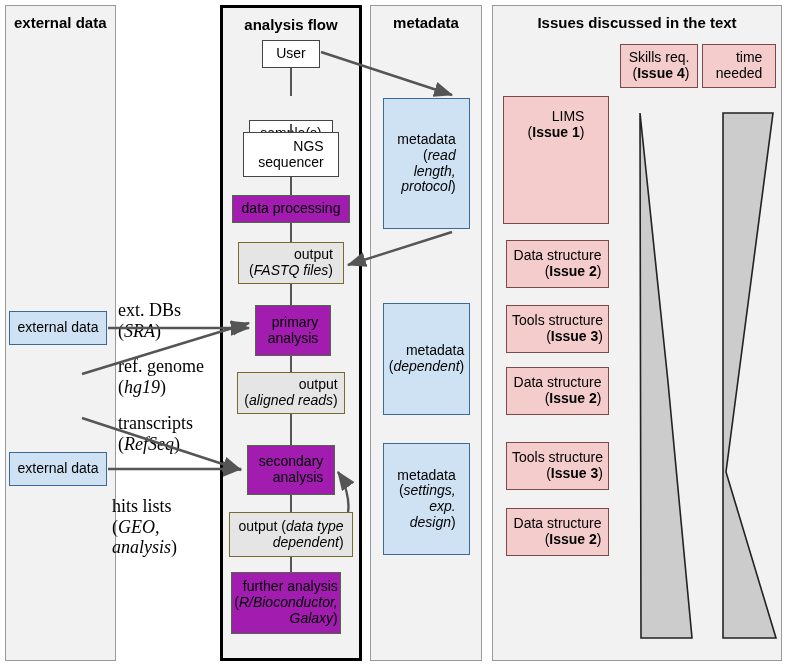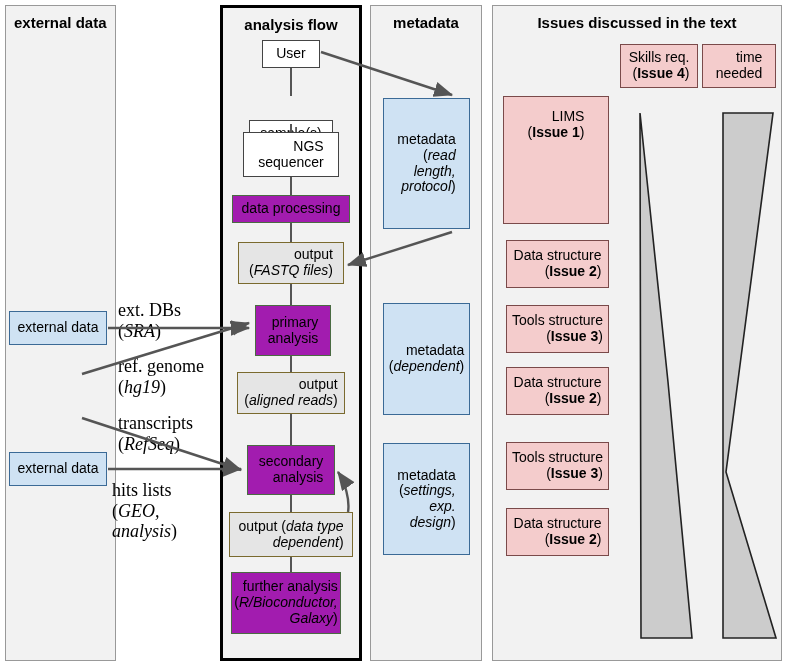--- a/index.html
+++ b/index.html
@@ -60,21 +60,21 @@
   <div class="node n-blue" style="left:9px;top:452px;width:98px;height:34px;">
     <span>external data</span>
   </div>
 
   <div class="edge-label" style="left:118px;top:300px;width:102px;">ext. DBs (<i>SRA</i>)</div>
 
   <div class="edge-label" style="left:118px;top:356px;width:102px;">ref. genome<br>(<i>hg19</i>)</div>
 
   <div class="edge-label" style="left:118px;top:413px;width:102px;">transcripts<br>(<i>RefSeq</i>)</div>
 
-  <div class="edge-label" style="left:112px;top:480px;width:112px;">hits lists<br>(<i>GEO, analysis</i>)</div>
+  <div class="edge-label" style="left:112px;top:496px;width:112px;">hits lists<br>(<i>GEO, analysis</i>)</div>
 
   <div class="node n-white" style="left:262px;top:40px;width:58px;height:28px;">
     <span>User</span>
   </div>
 
   <div class="node n-white" style="left:249px;top:96px;width:84px;height:28px;margin-top:24px;">
     <span>sample(s)</span>
   </div>
 
   <div class="node n-white" style="left:243px;top:132px;width:96px;height:45px;">

